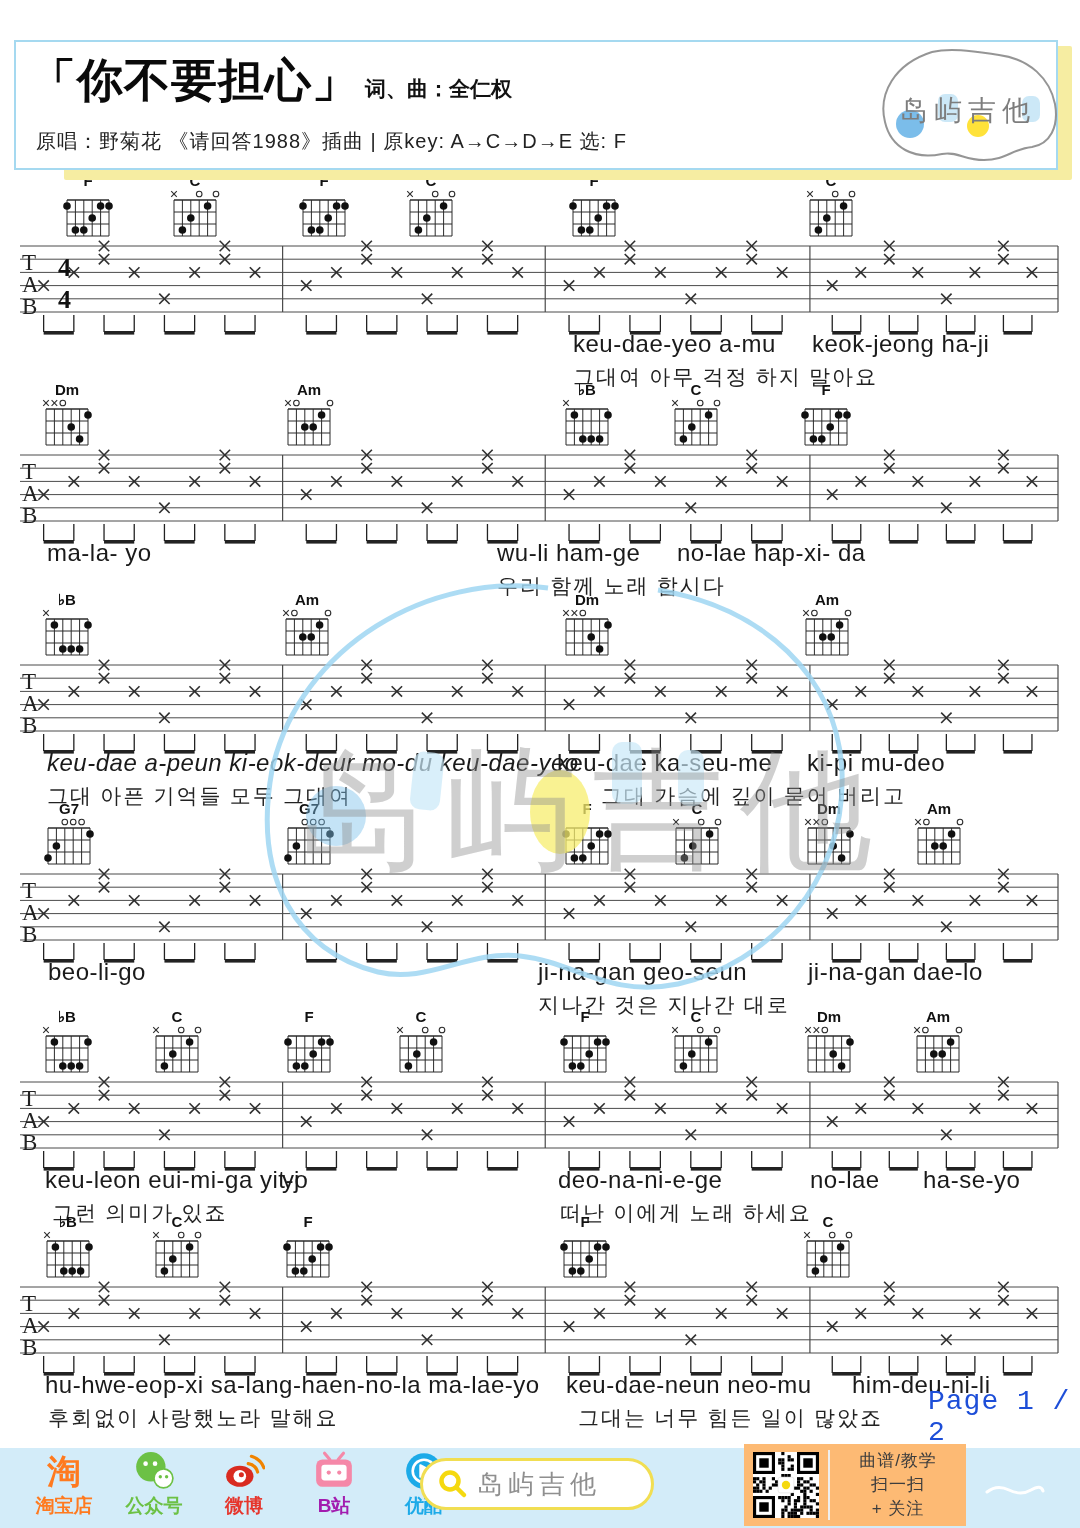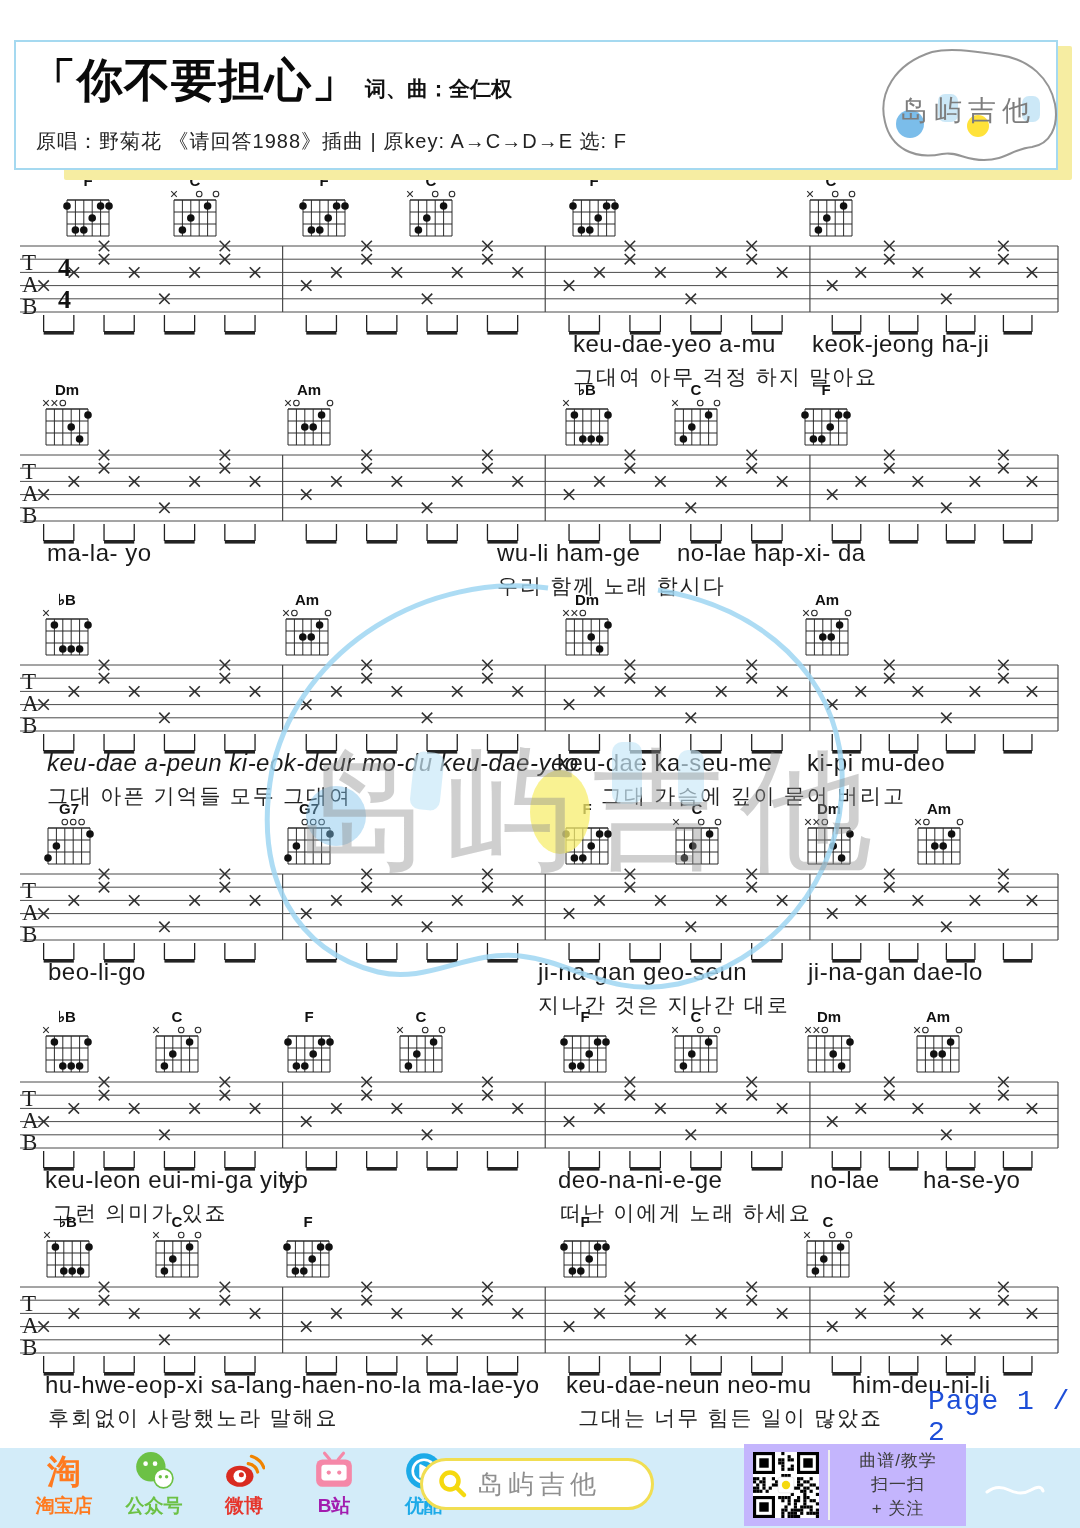--- a/index.html
+++ b/index.html
@@ -23,21 +23,21 @@
   .lyric-kr{position:absolute;font-size:21px;color:#222;white-space:nowrap;letter-spacing:2px;font-family:"Liberation Serif",serif;}
   .page-indicator{position:absolute;left:928px;top:1386px;font-size:28px;color:#1d4ed8;z-index:4;letter-spacing:1px;font-family:Liberation Mono, monospace;}
   
   .footer{position:absolute;left:0;top:1448px;width:1080px;height:80px;background:#d3ecf9;z-index:4;}
   .links{position:absolute;left:30px;top:2px;display:flex;gap:22px;}
   .link{width:68px;display:flex;flex-direction:column;align-items:center;cursor:pointer;}
   .link svg{width:42px;height:42px;}
   .flabel{font-size:19px;font-weight:bold;margin-top:1px;white-space:nowrap;}
   .search-pill{position:absolute;left:420px;top:10px;width:234px;height:52px;background:#fff;border:3px solid #f1de52;border-radius:32px;display:flex;align-items:center;padding-left:14px;box-sizing:border-box;}
   .search-text{font-size:26px;color:#8f8f8f;letter-spacing:5px;margin-left:8px;font-weight:500;}
-  .qr-card{position:absolute;left:744px;top:-4px;width:222px;height:82px;background:#c4b5fd;display:flex;align-items:center;}
+  .qr-card{position:absolute;left:744px;top:-4px;width:222px;height:82px;background:#fdba74;display:flex;align-items:center;}
   .qr-holder{width:84px;display:flex;justify-content:center;}
   .qr-divider{width:2px;height:70px;background:#eeeeee;}
   .qr-caption{flex:1;display:flex;flex-direction:column;align-items:center;justify-content:center;gap:2px;}
   .qr-caption div{font-size:17px;color:#3d3d3d;line-height:22px;letter-spacing:1px;}
 </style>
 </head>
 <body>
 
 <div class="header">
   <div class="yellow-card"></div>

